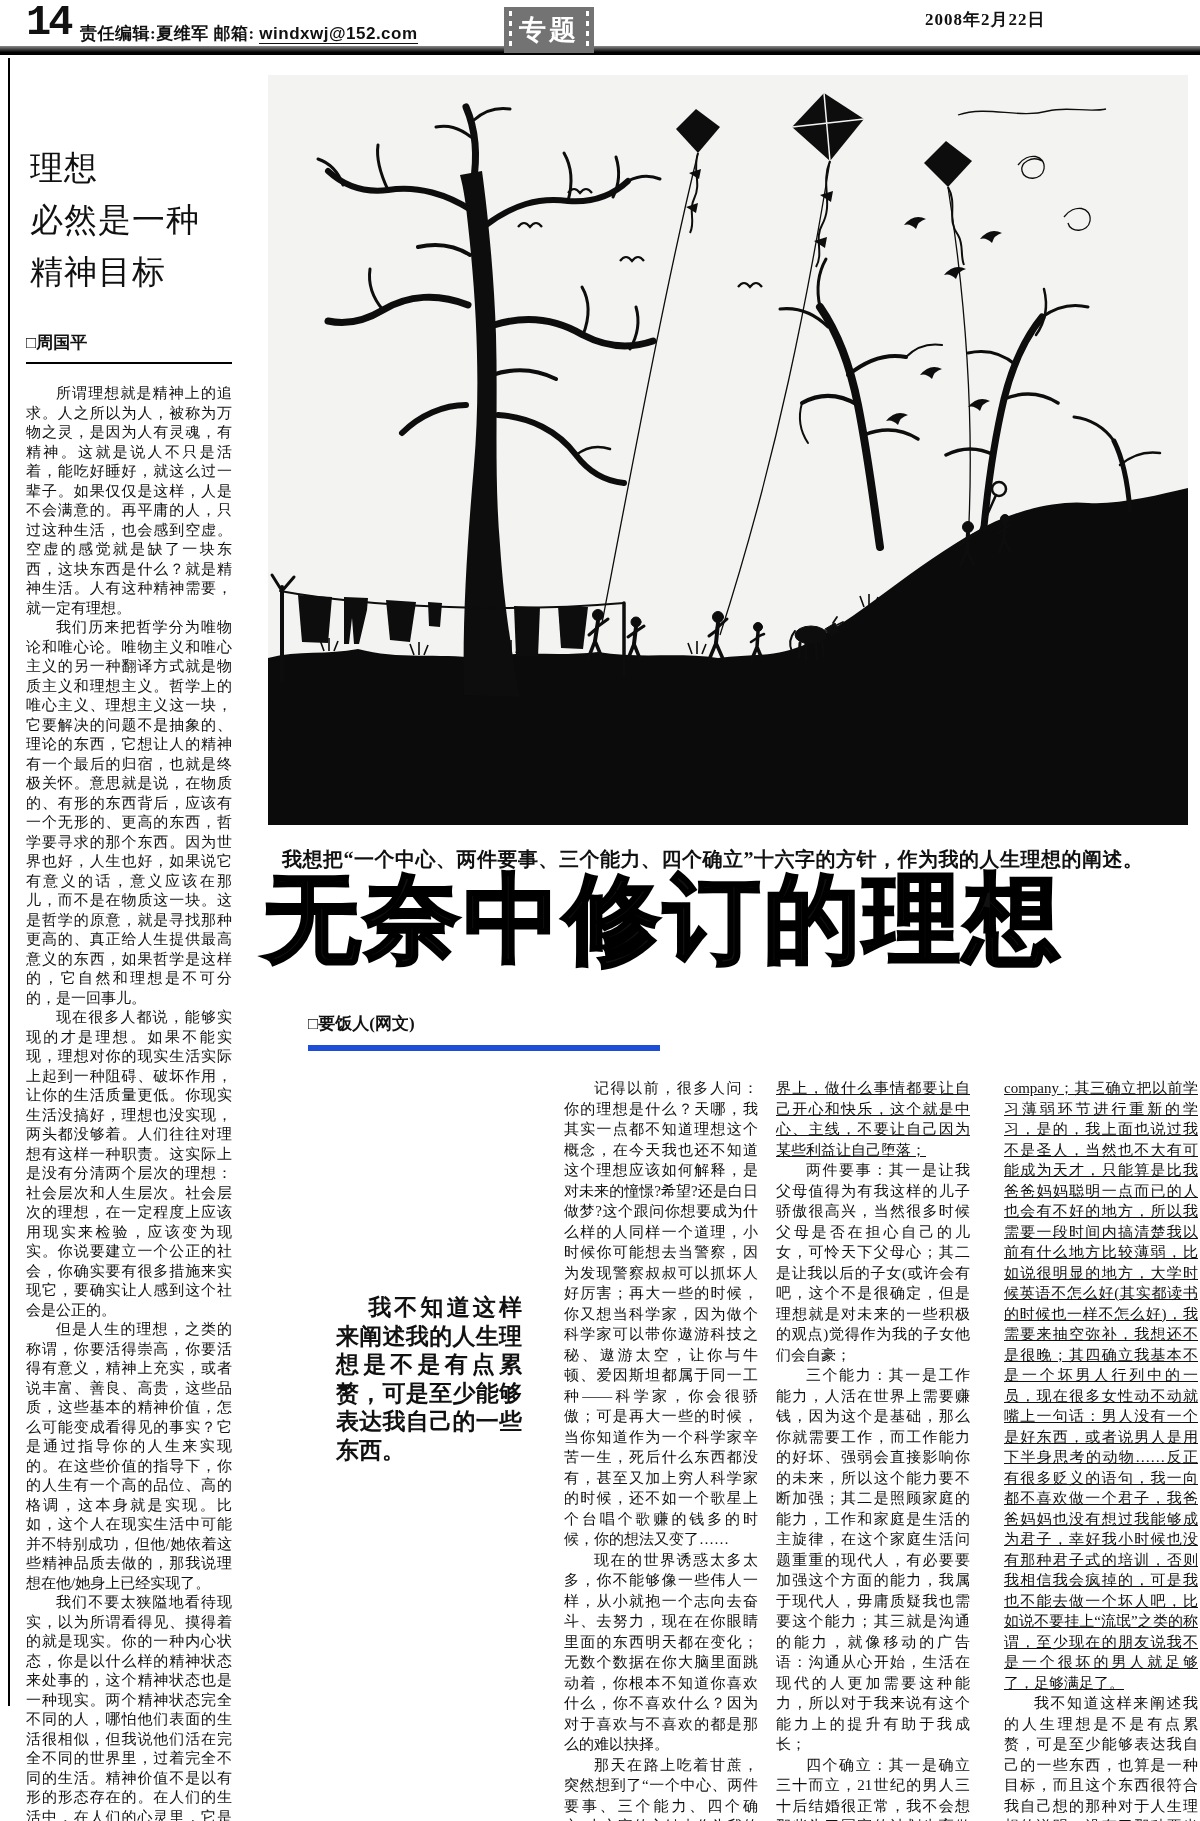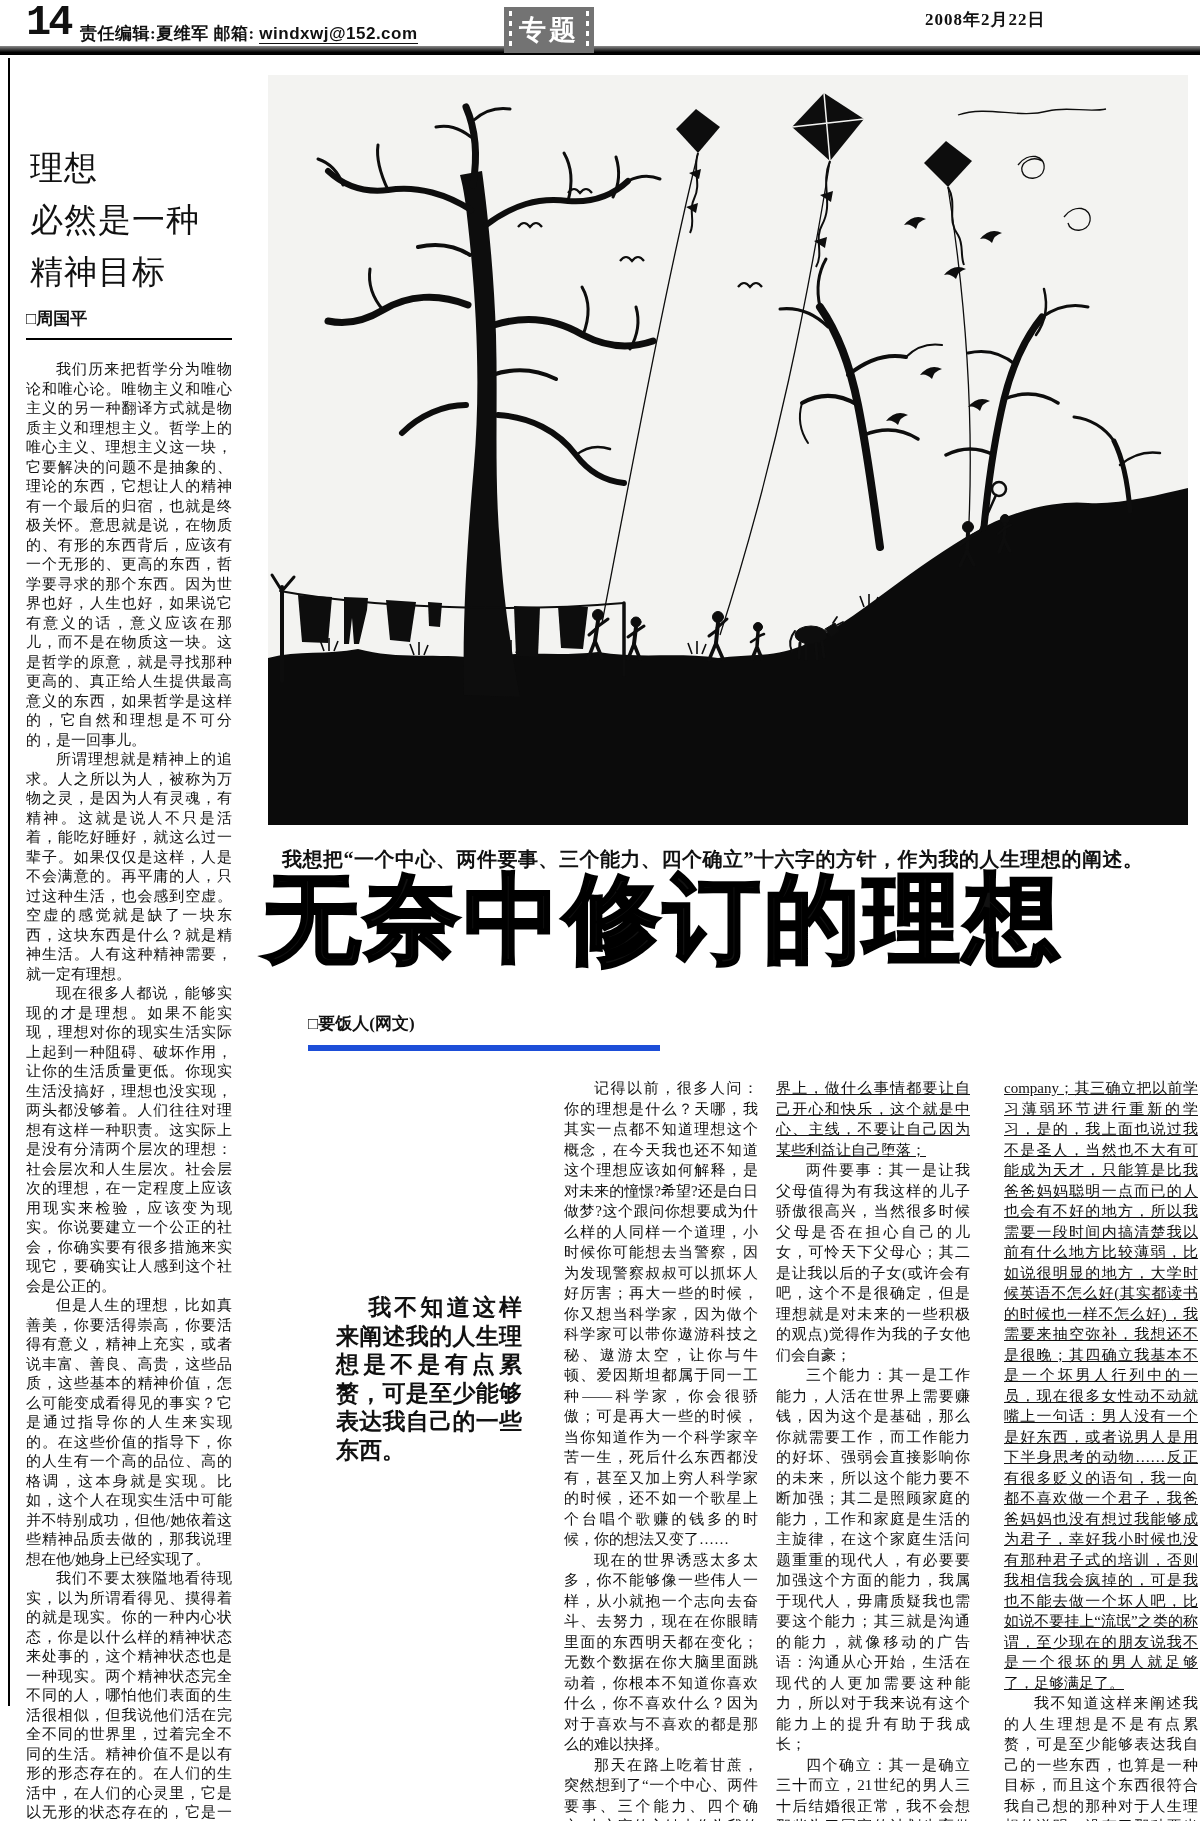--- a/index.html
+++ b/index.html
@@ -21,21 +21,21 @@
   .badge::before,.badge::after{content:"";position:absolute;top:4px;bottom:4px;width:3px;
          background-image:repeating-linear-gradient(#fff 0 5px,transparent 5px 10px);}
   .badge::before{left:5px;} .badge::after{right:5px;}
   .date{left:925px;top:8px;width:260px;font-size:17px;font-weight:700;letter-spacing:1px;}
 
   .vrule{left:8px;top:58px;width:2px;height:1648px;background:#000;}
 
   
   .sidebar{left:26px;top:140px;width:206px;}
   .s-title-line{margin:4px;font-size:33px;font-weight:400;line-height:48px;letter-spacing:1px;}
-  .s-author{margin-top:11px;padding-bottom:8px;border-bottom:2px solid #000;
+  .s-author{margin-top:35px;padding-bottom:8px;border-bottom:2px solid #000;
             font-size:17px;font-weight:600;}
   .s-body{margin-top:20px;font-size:15px;line-height:19.5px;text-align:justify;}
   .s-para{margin:0;text-indent:2em;}
 
   
   .art{left:268px;top:75px;width:920px;height:750px;margin:0;}
   .art svg{display:block;width:100%;height:100%;}
 
   
   .kicker{left:282px;top:846px;width:910px;margin:0;font-size:20px;font-weight:800;
@@ -70,24 +70,24 @@
   <div class="abs vrule"></div>
 
   <aside class="abs sidebar">
     <div>
         <p class="s-title-line">理想</p>
         <p class="s-title-line">必然是一种</p>
         <p class="s-title-line">精神目标</p>
       </div>
     <div class="s-author">□周国平</div>
     <div class="s-body">
+        <p class="s-para">所谓理想就是精神上的追求。人之所以为人，被称为万物之灵，是因为人有灵魂，有精神。这就是说人不只是活着，能吃好睡好，就这么过一辈子。如果仅仅是这样，人是不会满意的。再平庸的人，只过这种生活，也会感到空虚。空虚的感觉就是缺了一块东西，这块东西是什么？就是精神生活。人有这种精神需要，就一定有理想。</p>
         <p class="s-para">我们历来把哲学分为唯物论和唯心论。唯物主义和唯心主义的另一种翻译方式就是物质主义和理想主义。哲学上的唯心主义、理想主义这一块，它要解决的问题不是抽象的、理论的东西，它想让人的精神有一个最后的归宿，也就是终极关怀。意思就是说，在物质的、有形的东西背后，应该有一个无形的、更高的东西，哲学要寻求的那个东西。因为世界也好，人生也好，如果说它有意义的话，意义应该在那儿，而不是在物质这一块。这是哲学的原意，就是寻找那种更高的、真正给人生提供最高意义的东西，如果哲学是这样的，它自然和理想是不可分的，是一回事儿。</p>
-        <p class="s-para">所谓理想就是精神上的追求。人之所以为人，被称为万物之灵，是因为人有灵魂，有精神。这就是说人不只是活着，能吃好睡好，就这么过一辈子。如果仅仅是这样，人是不会满意的。再平庸的人，只过这种生活，也会感到空虚。空虚的感觉就是缺了一块东西，这块东西是什么？就是精神生活。人有这种精神需要，就一定有理想。</p>
         <p class="s-para">现在很多人都说，能够实现的才是理想。如果不能实现，理想对你的现实生活实际上起到一种阻碍、破坏作用，让你的生活质量更低。你现实生活没搞好，理想也没实现，两头都没够着。人们往往对理想有这样一种职责。这实际上是没有分清两个层次的理想：社会层次和人生层次。社会层次的理想，在一定程度上应该用现实来检验，应该变为现实。你说要建立一个公正的社会，你确实要有很多措施来实现它，要确实让人感到这个社会是公正的。</p>
-        <p class="s-para">但是人生的理想，比如真善美，你要活得崇高，你要活得有意义，精神上充实，或者说丰富、善良、高贵，这些品质，这些基本的精神价值，怎么可能变成看得见的事实？它是通过指导你的人生来实现的。在这些价值的指导下，你的人生有一个高的品位、高的格调，这本身就是实现。比如，这个人在现实生活中可能并不特别成功，但他/她依着这些精神品质去做的，那我说理想在他/她身上已经实现了。</p>
+        <p class="s-para">但是人生的理想，之类的称谓，你要活得崇高，你要活得有意义，精神上充实，或者说丰富、善良、高贵，这些品质，这些基本的精神价值，怎么可能变成看得见的事实？它是通过指导你的人生来实现的。在这些价值的指导下，你的人生有一个高的品位、高的格调，这本身就是实现。比如，这个人在现实生活中可能并不特别成功，但他/她依着这些精神品质去做的，那我说理想在他/她身上已经实现了。</p>
         <p class="s-para">我们不要太狭隘地看待现实，以为所谓看得见、摸得着的就是现实。你的一种内心状态，你是以什么样的精神状态来处事的，这个精神状态也是一种现实。两个精神状态完全不同的人，哪怕他们表面的生活很相似，但我说他们活在完全不同的世界里，过着完全不同的生活。精神价值不是以有形的形态存在的。在人们的生活中，在人们的心灵里，它是以无形的状态存在的，它是一种强大的东西，不是不起作用的。</p>
       </div>
   </aside>
 
   <figure class="abs art" aria-label="黑白剪影插画：大树、秃树、风筝、晾衣绳、放风筝的孩子与牛">
     <svg viewBox="0 0 920 750" xmlns="http://www.w3.org/2000/svg">
       <rect width="920" height="750" fill="#f3f3f1"></rect>
 
       <path fill="#0b0b0b" d="M0,583 C30,575 60,580 90,574 C130,585 170,578 210,583 C250,575 290,582 330,577 C370,584 410,577 450,583 C480,579 510,583 540,568 C570,553 600,530 630,508 C660,486 690,465 720,450 C750,435 790,425 820,428 C850,430 890,420 920,413 L920,750 L0,750 Z"></path>
       <g stroke="#0b0b0b" stroke-width="1.6" fill="none">

